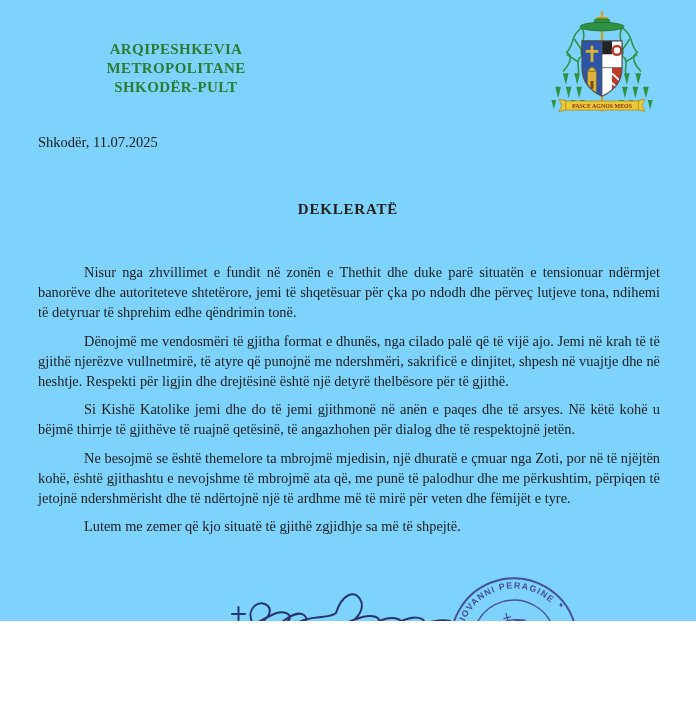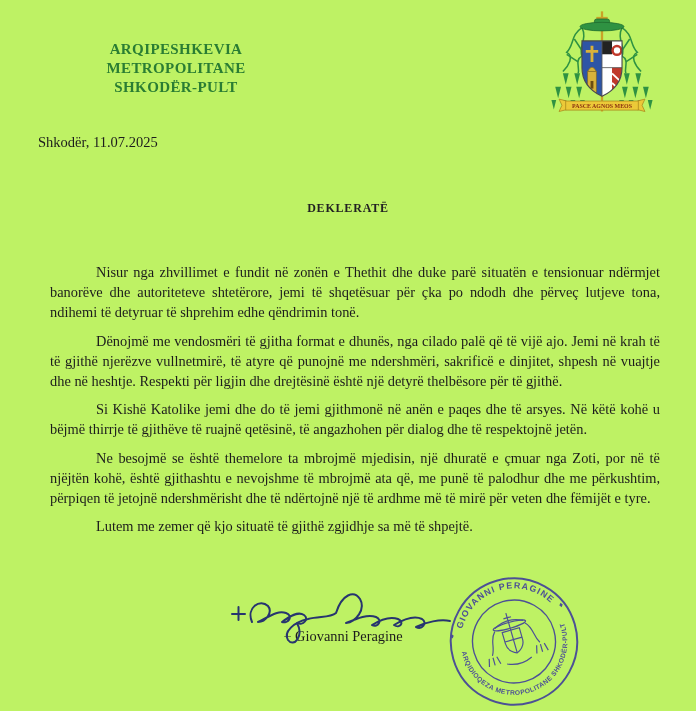--- a/index.html
+++ b/index.html
@@ -1,32 +1,32 @@
 <!DOCTYPE html>
 <html><head>
 <meta charset="utf-8">
 <style>
   html,body{margin:0;padding:0;background:#ffffff;}
   .page{
-    position:relative;width:696px;height:711px;background:#bef264;overflow:hidden;
+    position:relative;width:696px;height:621px;background:#7dd3fc;overflow:hidden;
     font-family:"Liberation Serif","DejaVu Serif",serif;color:#1c1c1c;
   }
   .letterhead{
     position:absolute;left:40px;top:40px;width:272px;text-align:center;
     font-weight:bold;font-size:15px;line-height:19px;letter-spacing:.4px;
     color:#2a7d33;
   }
   .arms{position:absolute;left:540px;top:6px;width:124px;height:108px;}
   .meta{position:absolute;left:38px;top:134px;font-size:14.5px;line-height:17px;}
   .doc-title{
     position:absolute;left:0;top:201px;width:696px;text-align:center;
-    font-weight:bold;font-size:12px;letter-spacing:.8px;color:#222;
+    font-weight:bold;font-size:15px;letter-spacing:.8px;color:#222;
   }
   .bodytext{position:absolute;left:38px;top:262px;width:622px;font-size:14.4px;line-height:20.2px;text-align:justify;}
-  .bodytext p{margin:0 0 8px 12px;text-indent:46px;}
+  .bodytext p{margin:0 0 8px 0;text-indent:46px;}
   .sig-script{position:absolute;left:218px;top:578px;width:250px;height:70px;z-index:2;}
   .sig-block{position:absolute;left:183px;top:627px;width:320px;text-align:center;font-size:14.4px;line-height:18px;z-index:1;}
   .seal{position:absolute;left:440px;top:572px;width:148px;height:139px;z-index:3;opacity:.92;}
   .svg-abs{display:block;width:100%;height:100%;}
 </style>
 </head>
 <body>
 
 <div class="page">
 

